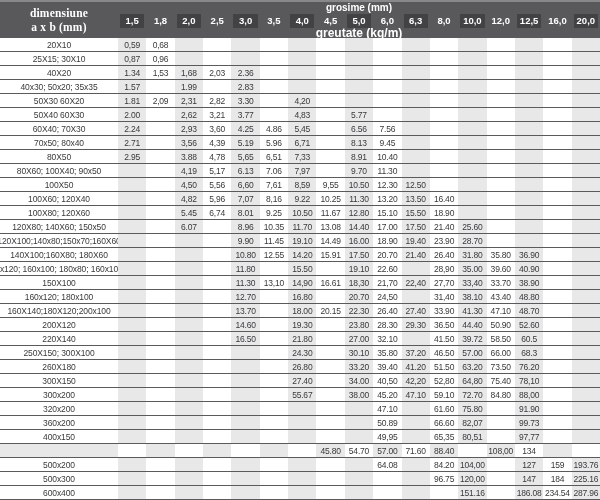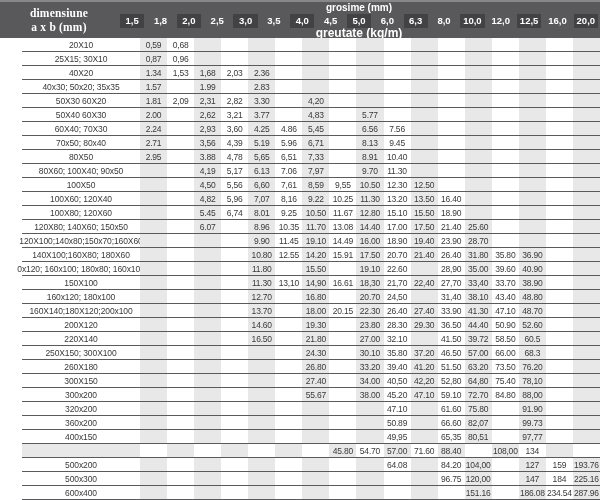--- a/index.html
+++ b/index.html
@@ -35,21 +35,21 @@
     background:var(--chip-bg,#424244);
     border-left:2px solid var(--header-bg,#59595b);
     border-right:2px solid var(--header-bg,#59595b);
   }
   .unit-label{
     height:12px;line-height:11px;text-align:center;
     font-weight:bold;font-size:12px;
   }
 
   
-  .rows{flex:1 1 auto;display:flex;flex-direction:column;padding-left:22px;}
+  .rows{flex:1 1 auto;display:flex;flex-direction:column;}
   .row{
     flex:1 1 0;display:grid;grid-template-columns:118px repeat(17,1fr);
     border-bottom:1px solid var(--line,#5a5a5c);box-sizing:border-box;
     background:#fff;
   }
   .label-cell{
     display:flex;align-items:center;justify-content:center;
     font-size:8.5px;color:var(--ink,#39393b);
     white-space:nowrap;overflow:visible;letter-spacing:-.1px;
   }

